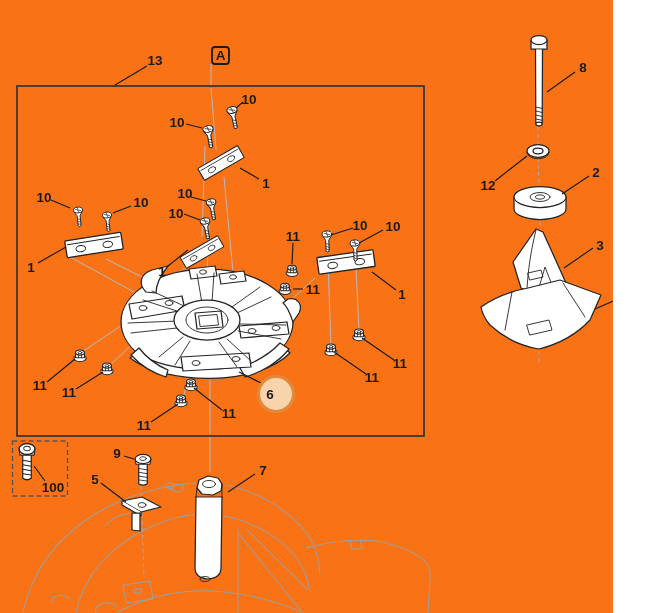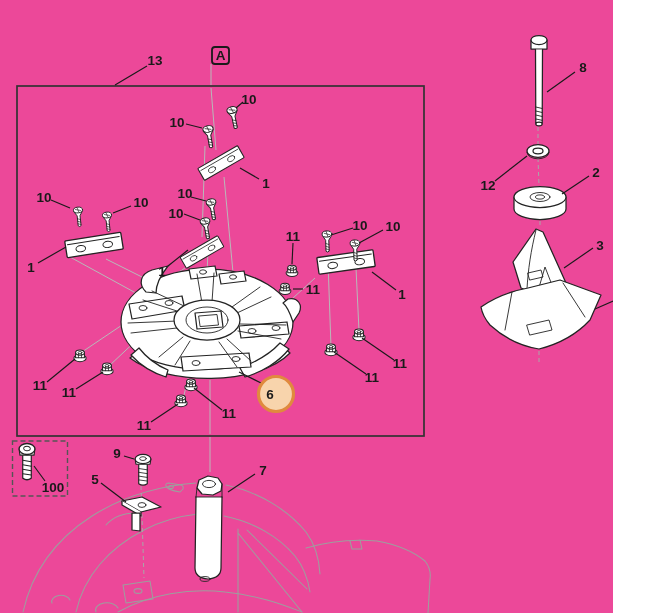--- a/index.html
+++ b/index.html
@@ -1,16 +1,16 @@
 <!DOCTYPE html>
 <html><head>
 <meta charset="utf-8">
 <style>
   html,body{margin:0;padding:0;background:#fff;}
-  #stage{position:relative;width:613px;height:613px;background:#ec4899;overflow:hidden;
+  #stage{position:relative;width:613px;height:613px;background:#f97316;overflow:hidden;
          font-family:"Liberation Sans",sans-serif;}
   svg{display:block}
   svg text{font-family:"Liberation Sans",sans-serif;font-weight:bold;font-size:13.5px;
            fill:#1a1a1a;text-anchor:middle}
   .ld{stroke:#1a1a1a;stroke-width:1.15;fill:none}
   .pt{stroke:#232323;stroke-width:1.25;fill:#fff;stroke-linejoin:round;stroke-linecap:round}
   .pt2{stroke:#232323;stroke-width:0.9;fill:none;stroke-linejoin:round;stroke-linecap:round}
   .gd{stroke:#b9b9b9;stroke-width:1;fill:none}
   .gdd{stroke:#a8a8a8;stroke-width:1;fill:none;stroke-dasharray:4 3}
   .dk{stroke:#9e9e9e;stroke-width:1.05;fill:none;stroke-linejoin:round;stroke-linecap:round}

